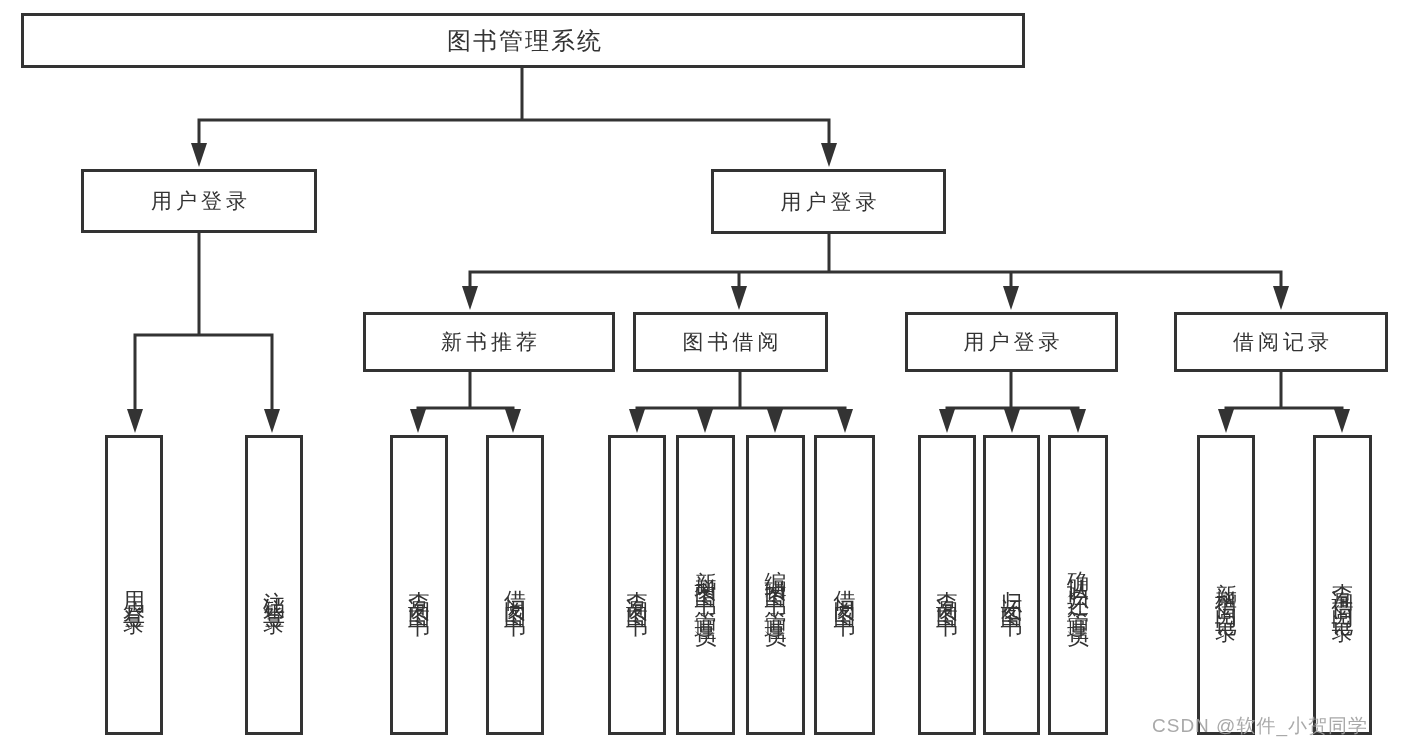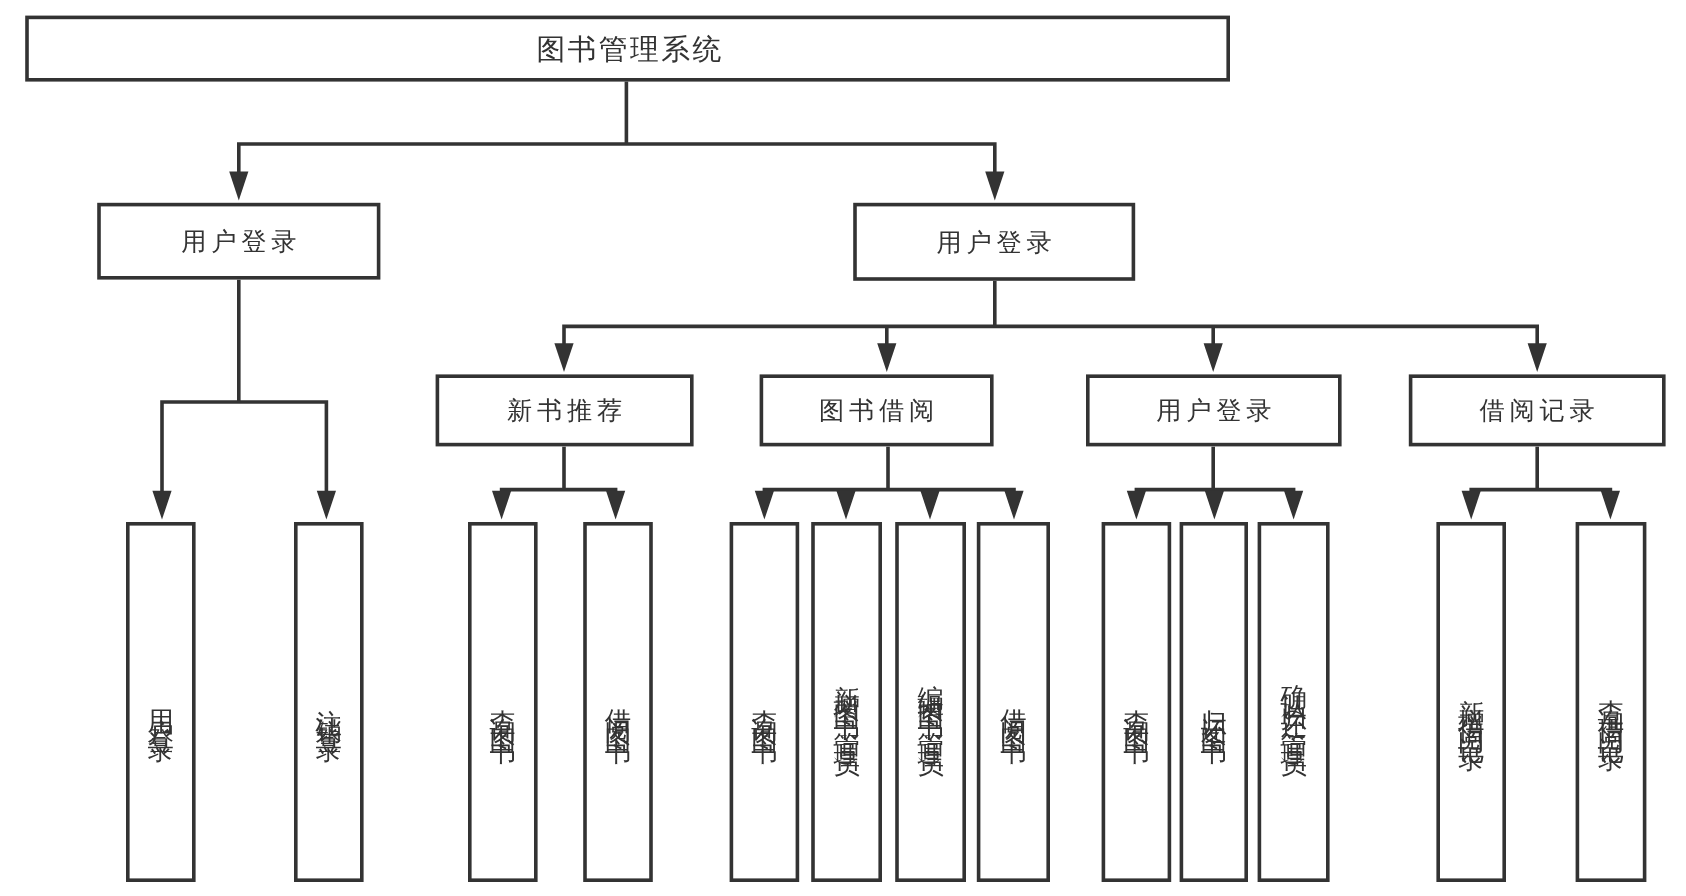--- a/index.html
+++ b/index.html
@@ -105,21 +105,21 @@
     <span>图书管理系统</span>
   </div>
 
   <div class="box h" style="left:81px;top:169px;width:236px;height:64px">
     <span>用户登录</span>
   </div>
   <div class="box h" style="left:711px;top:169px;width:235px;height:65px">
     <span>用户登录</span>
   </div>
 
-  <div class="box h" style="left:363px;top:312px;width:215px;height:60px">
+  <div class="box h" style="left:363px;top:312px;width:252px;height:60px">
     <span>新书推荐</span>
   </div>
   <div class="box h" style="left:633px;top:312px;width:195px;height:60px">
     <span>图书借阅</span>
   </div>
   <div class="box h" style="left:905px;top:312px;width:213px;height:60px">
     <span>用户登录</span>
   </div>
   <div class="box h" style="left:1174px;top:312px;width:214px;height:60px">
     <span>借阅记录</span>
@@ -162,14 +162,15 @@
     <span class="vtext">确认归还（管理员）</span>
   </div>
 
   <div class="box v" style="left:1197px;width:58px">
     <span class="vtext">新增借阅记录</span>
   </div>
   <div class="box v" style="left:1313px;width:59px">
     <span class="vtext">查询借阅记录</span>
   </div>
 
+  <div class="watermark">CSDN @软件_小贺同学</div>
 
 </div>
 
 </body></html>

